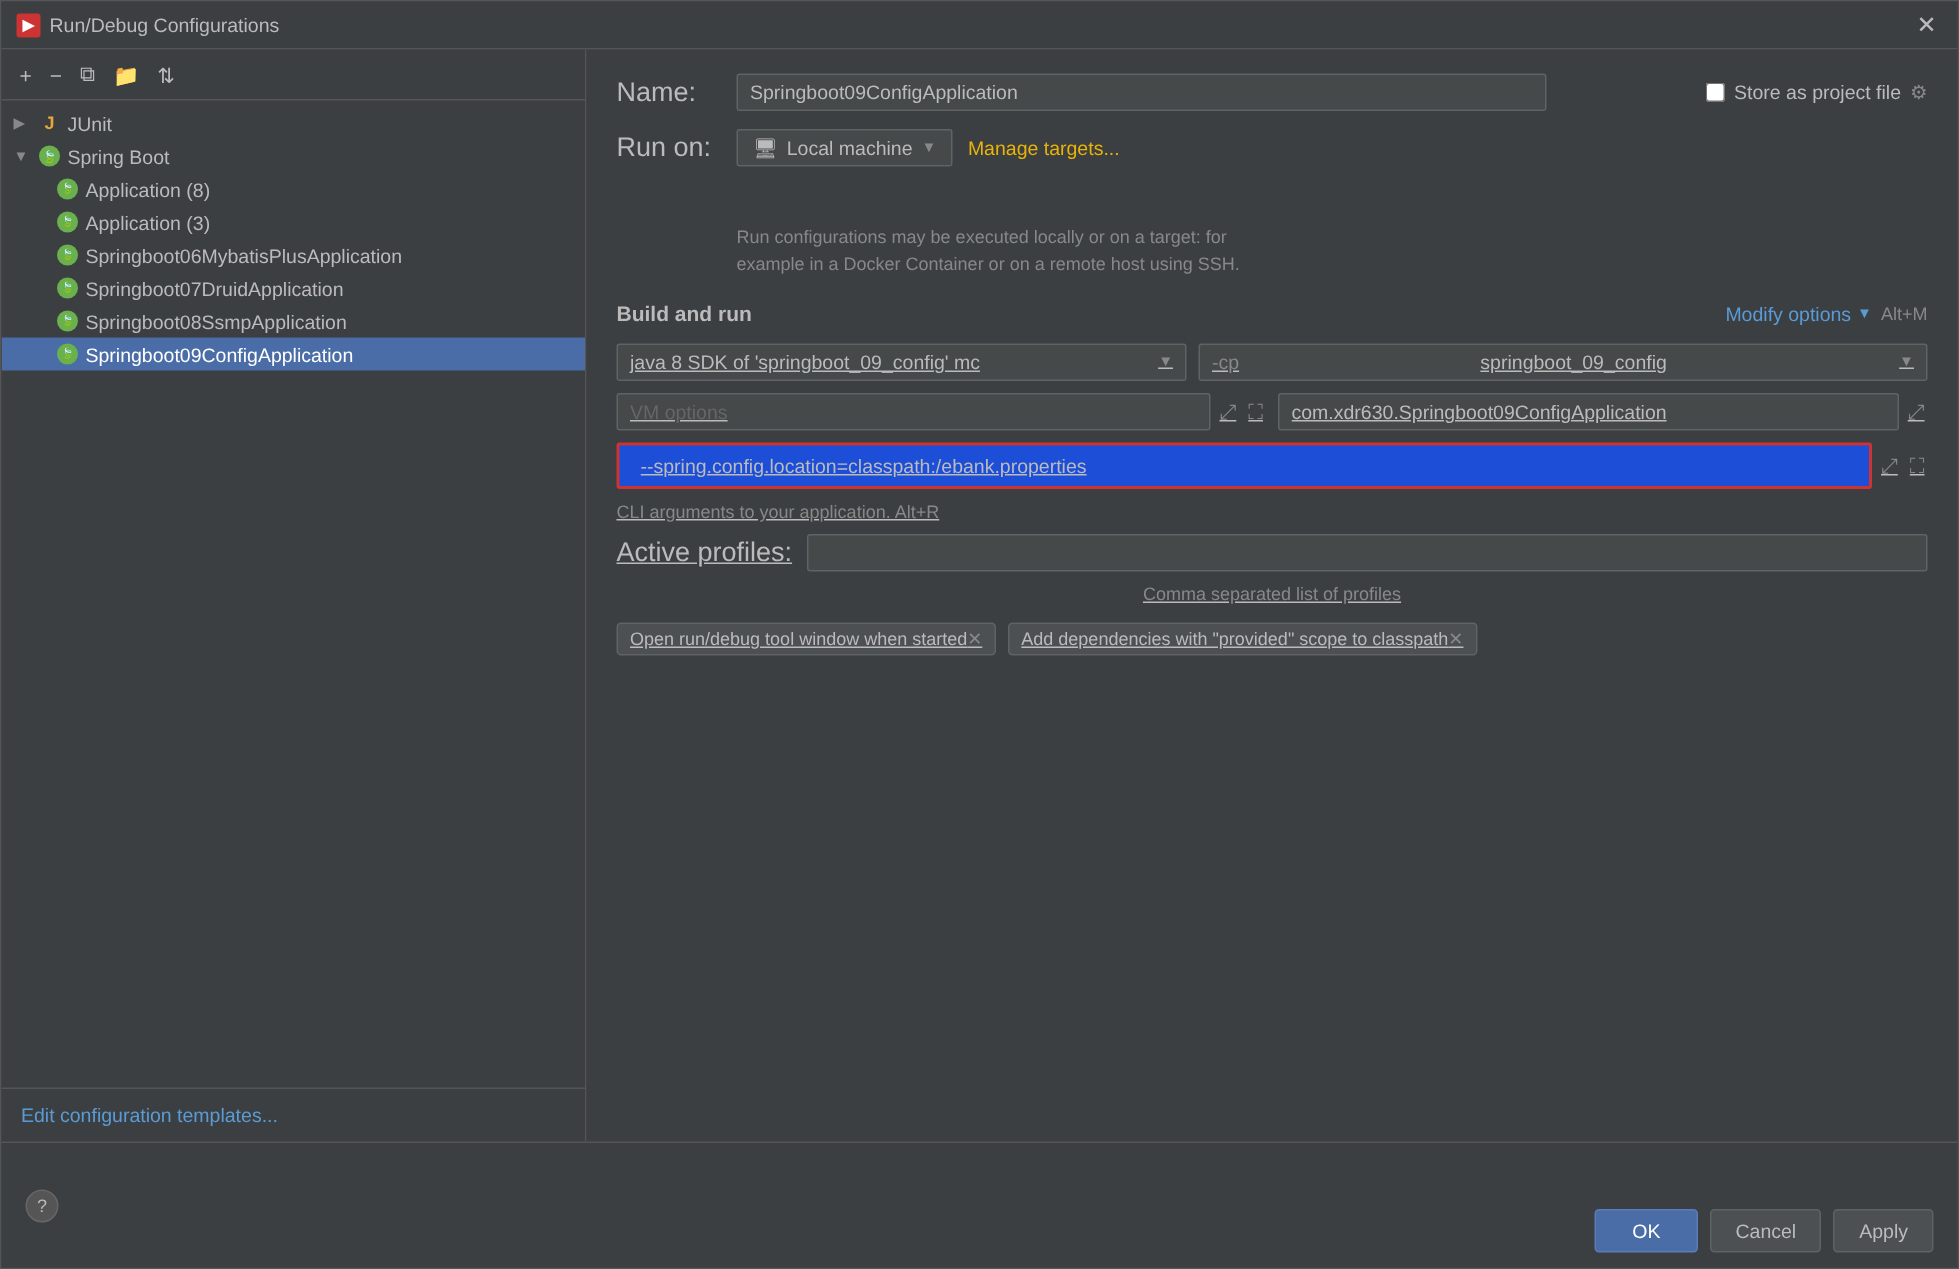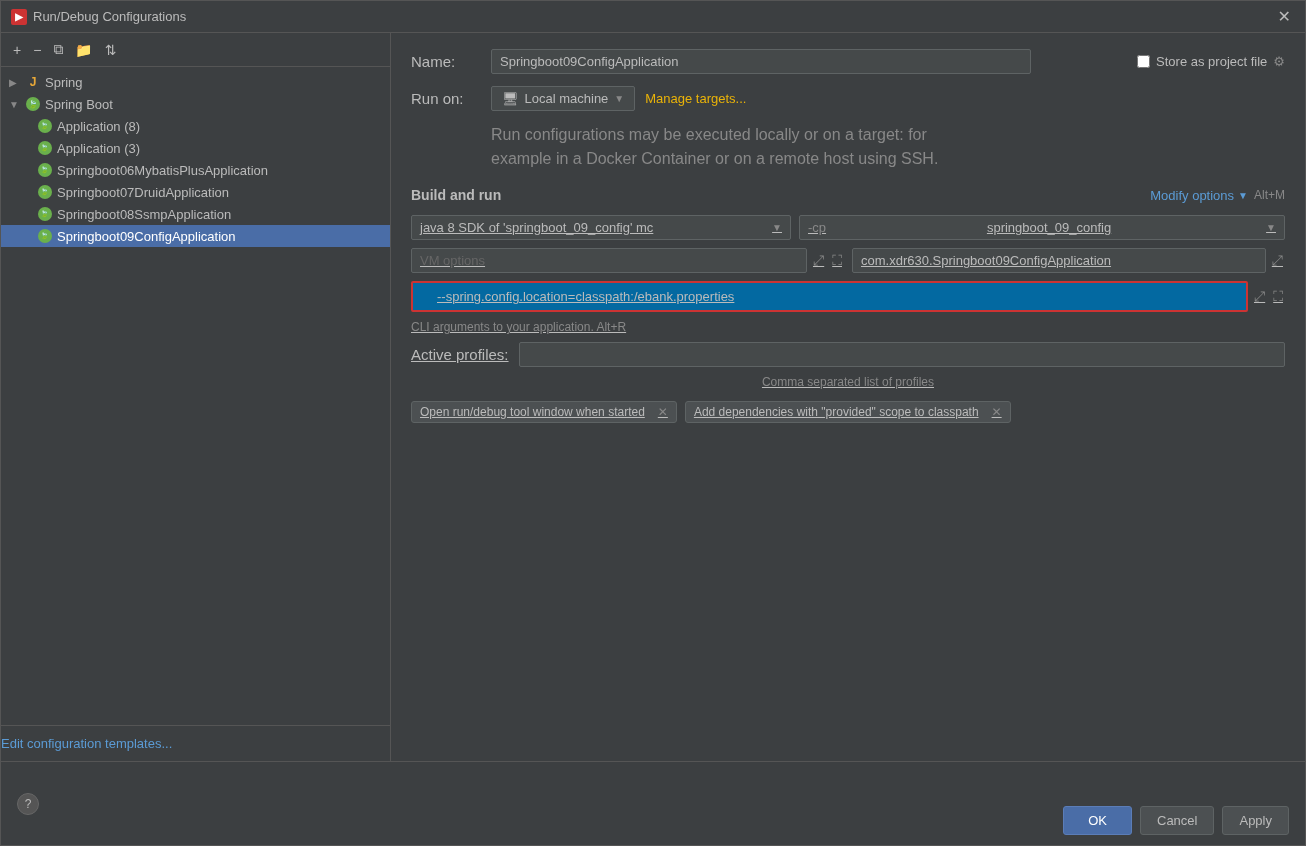--- a/index.html
+++ b/index.html
@@ -116,21 +116,21 @@
     }
     .icon-app {
       width: 14px; height: 14px;
       background: #6ab04c;
       border-radius: 50%;
       display: flex; align-items: center; justify-content: center;
       color: white; font-size: 7px; font-weight: bold;
     }
     .item-label { font-size: 13px; }
     .bottom-link {
-      padding: 10px 0;
+      padding: 10px 13px;
       border-top: 1px solid #555;
     }
     .bottom-link a {
       color: #5b9bd5;
       text-decoration: none;
       font-size: 13px;
       cursor: pointer;
     }
     
     .right-panel {
@@ -142,21 +142,21 @@
       flex-direction: column;
       gap: 12px;
     }
     .form-row {
       display: flex;
       align-items: center;
       gap: 10px;
     }
     .form-label {
       color: #bbbbbb;
-      font-size: 15px;
+      font-size: 18px;
       min-width: 70px;
     }
     .name-input {
       flex: 1;
       background: #45494a;
       border: 1px solid #5e6364;
       color: #bbbbbb;
       padding: 4px 8px;
       font-size: 13px;
       border-radius: 2px;
@@ -189,23 +189,24 @@
       cursor: pointer;
     }
     .manage-targets-link {
       color: #eab308;
       text-decoration: none;
       cursor: pointer;
       font-size: 13px;
     }
     .run-on-desc {
       color: #888;
-      font-size: 16px;
+      font-size: 12px;
       line-height: 1.5;
       margin-left: 80px;
+      margin-top: 26px;
     }
     .section-header {
       display: flex;
       align-items: center;
       justify-content: space-between;
       margin-top: 4px;
     }
     .section-title {
       font-size: 14px;
       font-weight: bold;
@@ -286,24 +287,24 @@
     .field-icon-btn {
       background: none;
       border: none;
       color: #888;
       cursor: pointer;
       font-size: 14px;
       padding: 2px;
     }
     .cli-args-input {
       flex: 1;
-      background: #0369a1;
+      background: #1d4ed8;
       border: 2px solid #cc3333;
       color: #bbbbbb;
-      padding: 6px 24px;
+      padding: 6px 14px;
       font-size: 13px;
       border-radius: 2px;
     }
     .cli-hint {
       color: #888;
       font-size: 12px;
       margin-left: 0;
     }
     .profiles-row {
       display: flex;
@@ -326,21 +327,21 @@
     }
     .tags-row {
       display: flex;
       gap: 8px;
       flex-wrap: wrap;
       margin-top: 4px;
     }
     .tag {
       display: flex;
       align-items: center;
-      gap: 13px;
+      gap: 0;
       background: #4c5052;
       border: 1px solid #5e6364;
       border-radius: 3px;
       padding: 3px 8px;
       font-size: 12px;
       color: #bbbbbb;
     }
     .tag-close {
       color: #888;
       cursor: pointer;
@@ -427,21 +428,21 @@
         <button class="toolbar-btn" title="Folder">📁</button>
         <button class="toolbar-btn" title="Sort">⇅</button>
       </div>
       <div class="tree">
 
         <div class="tree-item tree-indent-0">
           <span class="expand-icon">▶</span>
           <span class="item-icon">
             <span style="color:#e8a838; font-size:12px; font-weight:bold;">J</span>
           </span>
-          <span class="item-label">Spring</span>
+          <span class="item-label">JUnit</span>
         </div>
 
         <div class="tree-item tree-indent-0">
           <span class="expand-icon">▼</span>
           <span class="item-icon">
             <span class="icon-springboot">🍃</span>
           </span>
           <span class="item-label">Spring Boot</span>
         </div>
 

